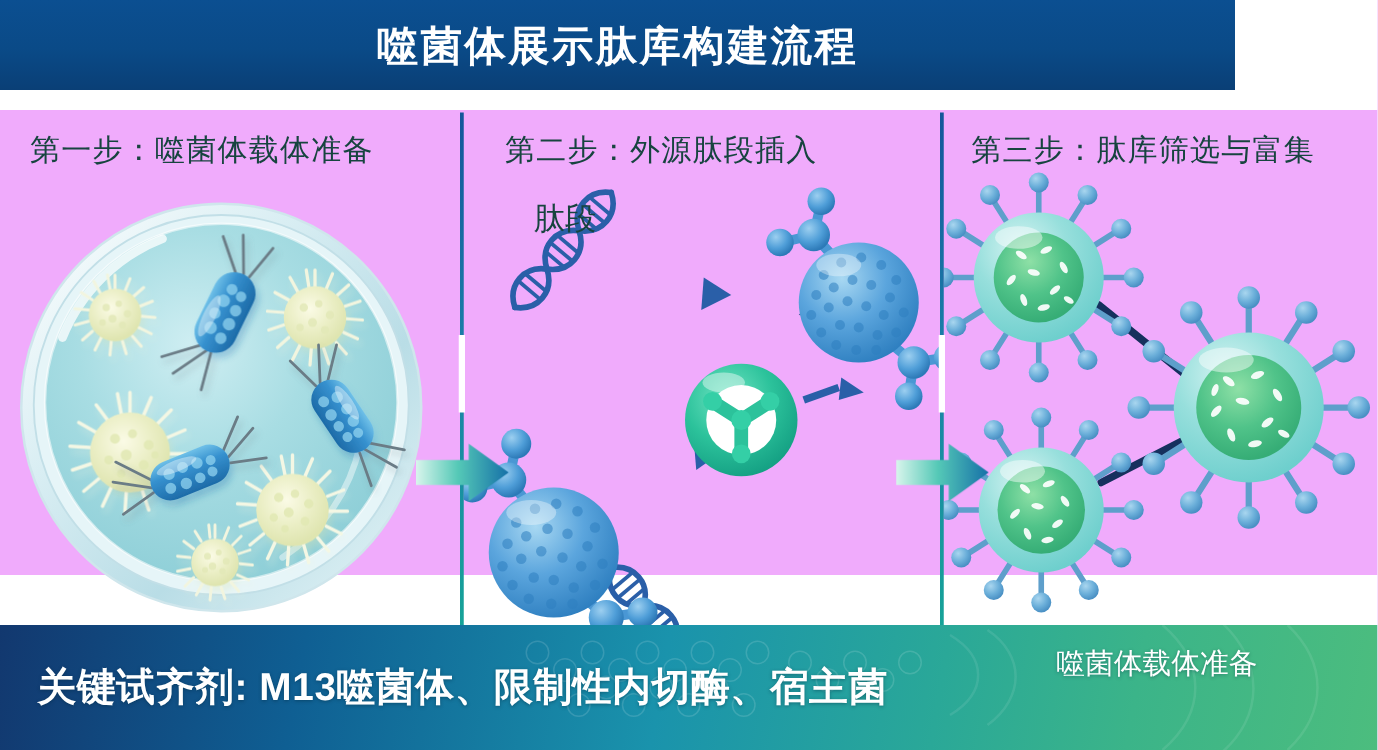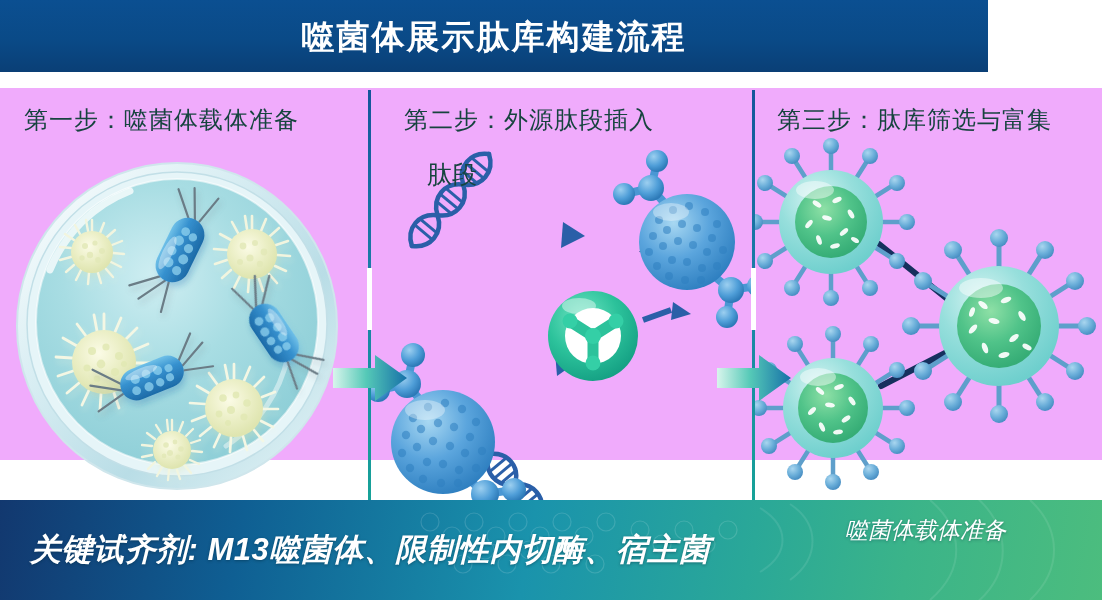--- a/index.html
+++ b/index.html
@@ -53,21 +53,20 @@
   .arrow.a2{left:717px;}
 
   
   .petri-wrap{position:absolute;left:12px;top:62px;width:330px;height:348px;}
 
   
   .banner{
     position:absolute;left:0;top:500px;width:1102px;height:100px;
     background:linear-gradient(100deg,#12386f 0%,#0f5f93 22%,#1a93ac 48%,#2aa898 68%,#3bb489 82%,#4cbd7e 100%);
     overflow:hidden;
-    font-style:italic;
   }
   .banner-tex{position:absolute;left:0;top:0;width:1102px;height:100px;opacity:.30;}
   .banner-main{
     position:absolute;left:30px;top:29px;white-space:nowrap;
     color:#ffffff;font-size:31px;font-weight:bold;letter-spacing:.5px;
     text-shadow:0 1px 3px rgba(0,40,60,.45);
   }
   .banner-side{
     position:absolute;left:845px;top:14px;color:#ffffff;
     font-size:23px;line-height:33px;white-space:nowrap;

